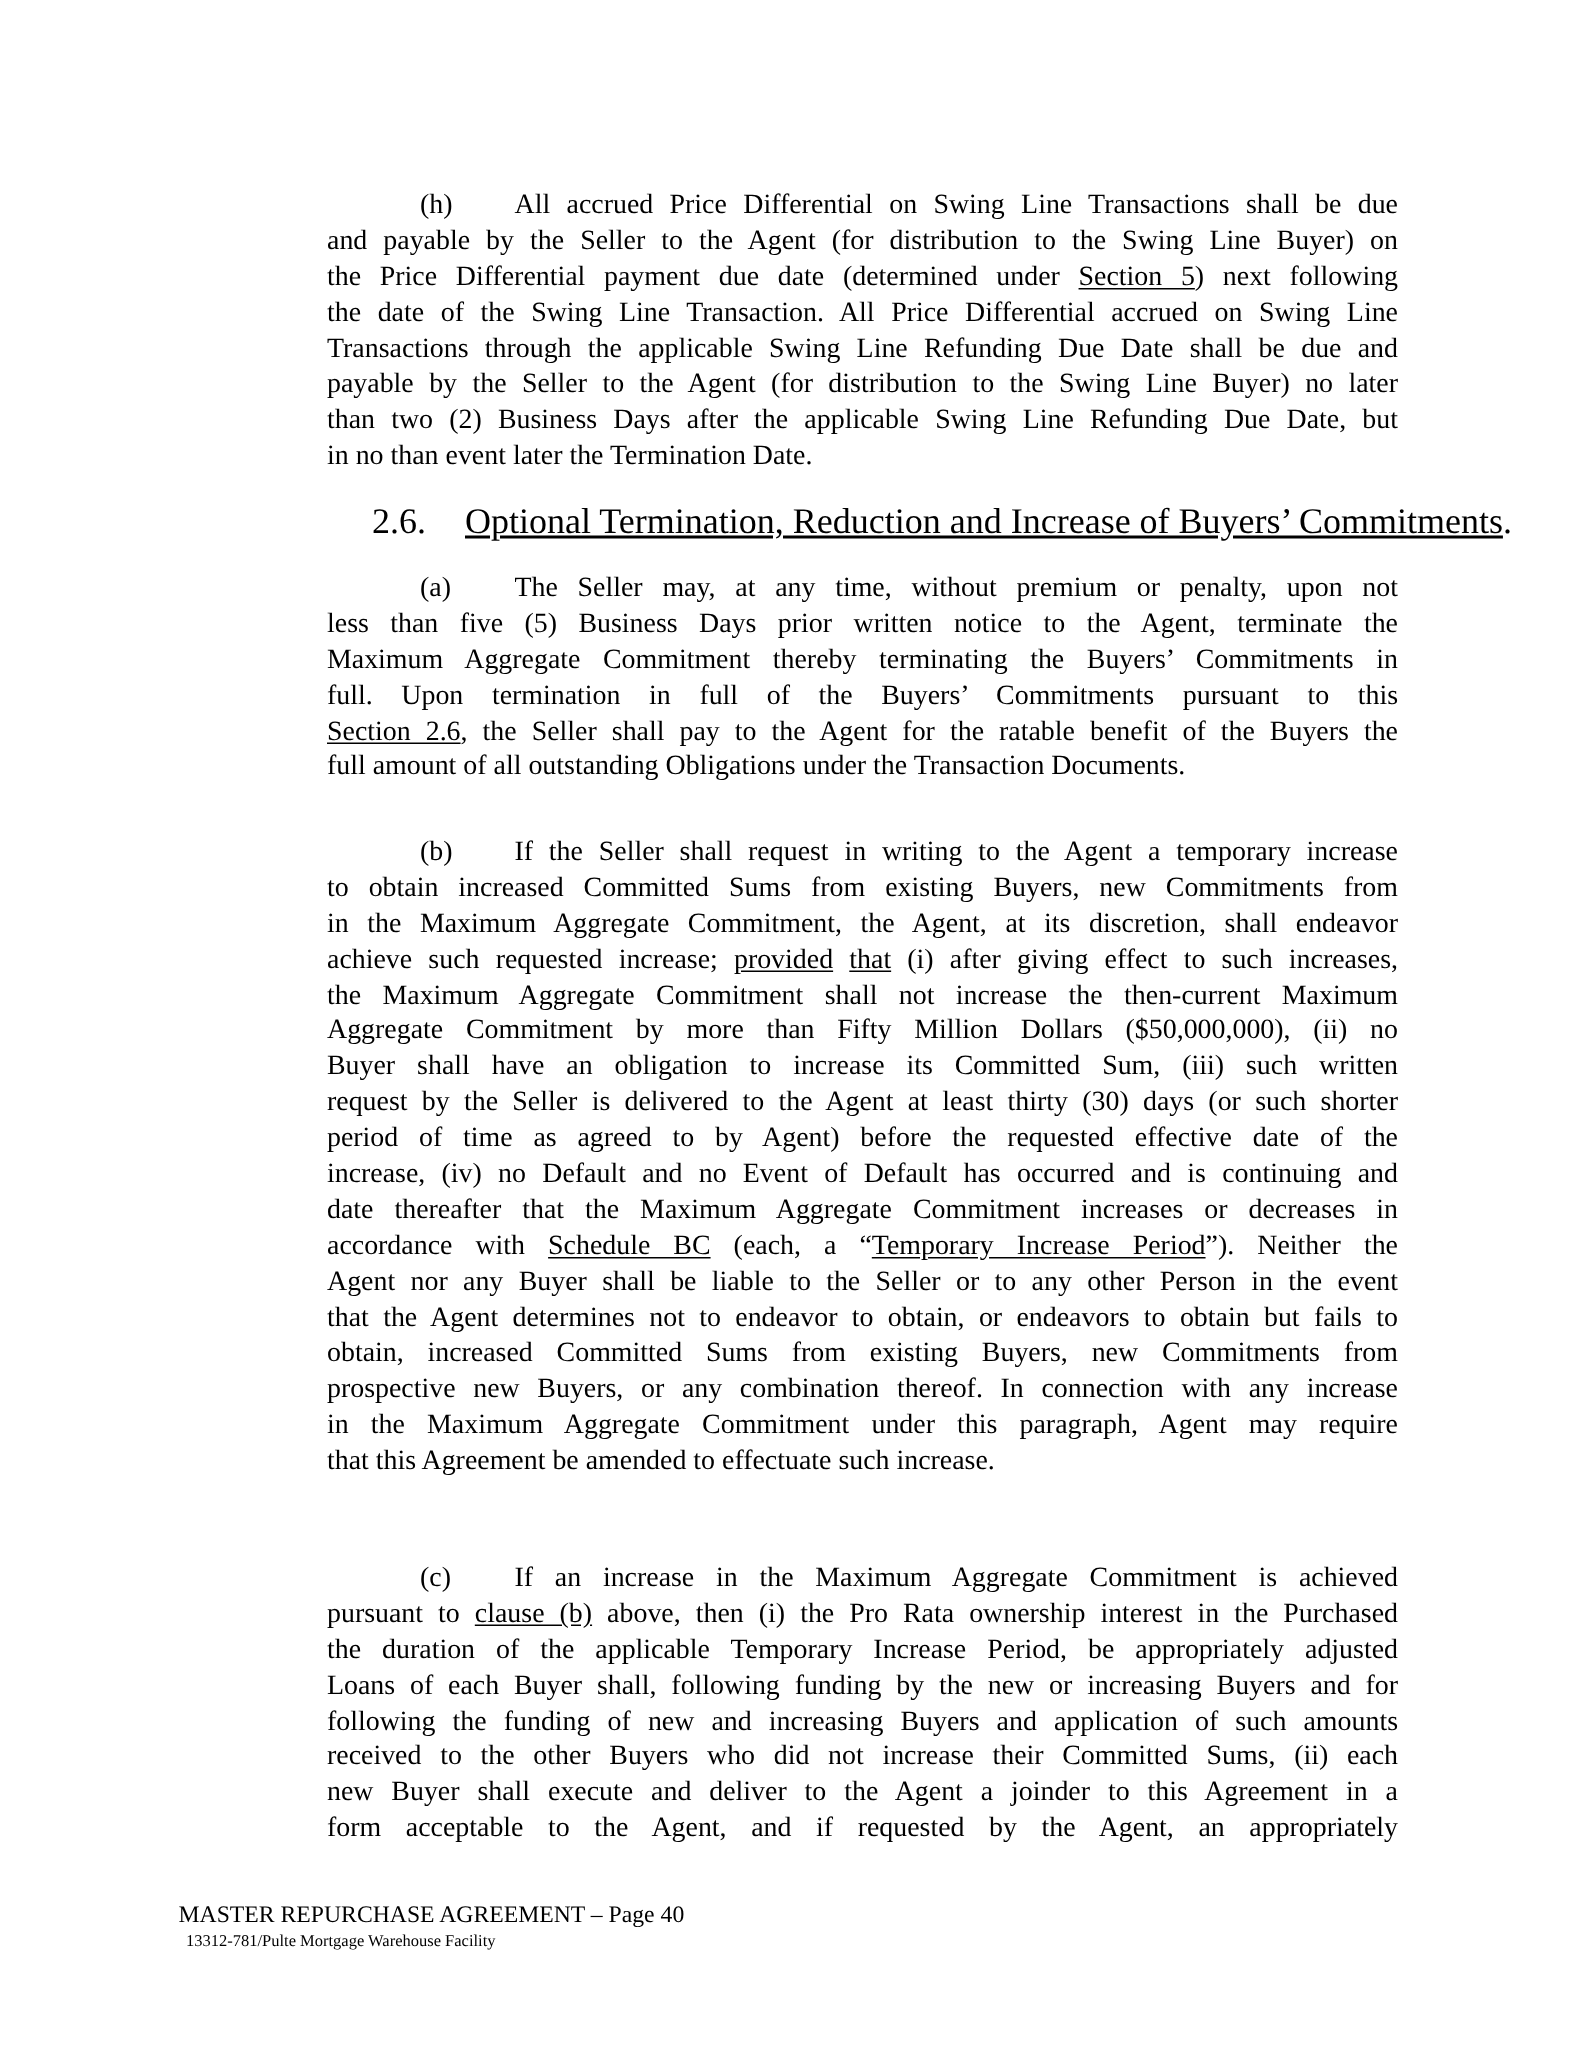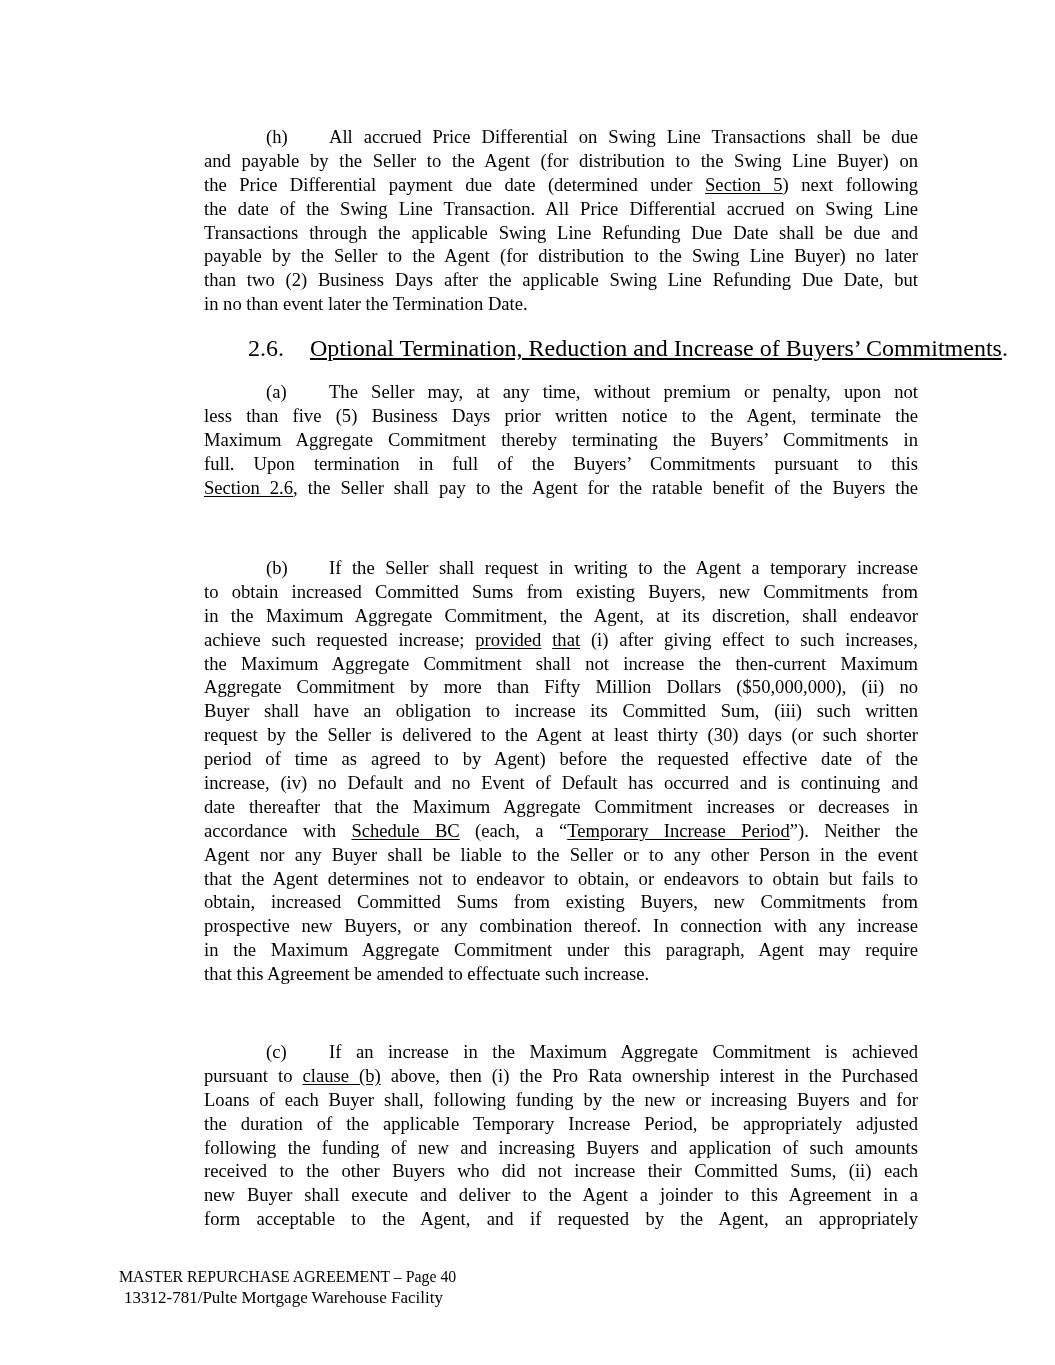--- a/index.html
+++ b/index.html
@@ -1,27 +1,27 @@
 <!DOCTYPE html>
 <html><head>
 <meta charset="utf-8">
 <style>
   html, body { margin: 0; padding: 0; background: #ffffff; }
   body { width: 1055px; height: 1365px; position: relative; overflow: hidden;
          font-family: "Liberation Serif", "DejaVu Serif", serif; color: #000; }
   .page { position: absolute; left: 0; top: 0; width: 1055px; height: 1365px; }
-  .para { position: absolute; left: 204px; width: 714px; font-size: 18.6px; }
+  .para { position: absolute; left: 218px; width: 714px; font-size: 18.6px; }
   .line { display: block; height: 23.9px; line-height: 23.9px; white-space: nowrap;
           text-align: justify; text-align-last: justify; }
   .line.last { text-align-last: left; }
   .u { text-decoration: underline; text-underline-offset: 2px; }
   .heading { position: absolute; left: 248px; top: 336px; font-size: 24px; line-height: 24px; white-space: nowrap; }
   .heading .num { display: inline-block; width: 62px; }
   .footer1 { position: absolute; left: 119px; top: 1268px; font-size: 15.8px; white-space: nowrap; }
-  .footer2 { position: absolute; left: 124px; top: 1288px; font-size: 17px; white-space: nowrap; }
+  .footer2 { position: absolute; left: 124px; top: 1288px; font-size: 11px; white-space: nowrap; }
 </style>
 </head>
 <body>
 
 <div class="page">
 
   <div class="para" style="top:125px;">
     <span class="line" style="padding-left:62px;width:652px;"><span style="display:inline-block;width:63px;text-align:left;">(h)</span><span>All accrued Price Differential on Swing Line Transactions shall be due</span></span>
     <span class="line">and payable by the Seller to the Agent (for distribution to the Swing Line Buyer) on</span>
     <span class="line"><span>the Price Differential payment due date (determined under </span><span class="u">Section 5</span><span>) next following</span></span>
@@ -35,20 +35,21 @@
   <div class="heading">
     <span class="num">2.6.</span><span class="u">Optional Termination, Reduction and Increase of Buyers’ Commitments</span><span>.</span>
   </div>
 
   <div class="para" style="top:380px;">
     <span class="line" style="padding-left:62px;width:652px;"><span style="display:inline-block;width:63px;text-align:left;">(a)</span><span>The Seller may, at any time, without premium or penalty, upon not</span></span>
     <span class="line">less than five (5) Business Days prior written notice to the Agent, terminate the</span>
     <span class="line">Maximum Aggregate Commitment thereby terminating the Buyers’ Commitments in</span>
     <span class="line">full.  Upon termination in full of the Buyers’ Commitments pursuant to this</span>
     <span class="line"><span class="u">Section 2.6</span><span>, the Seller shall pay to the Agent for the ratable benefit of the Buyers the</span></span>
+    <span class="line last">full amount of all outstanding Obligations under the Transaction Documents.</span>
   </div>
 
   <div class="para" style="top:544px;margin-top:12px;">
     <span class="line" style="padding-left:62px;width:652px;"><span style="display:inline-block;width:63px;text-align:left;">(b)</span><span>If the Seller shall request in writing to the Agent a temporary increase</span></span>
     <span class="line">to obtain increased Committed Sums from existing Buyers, new Commitments from</span>
     <span class="line">in the Maximum Aggregate Commitment, the Agent, at its discretion, shall endeavor</span>
     <span class="line"><span>achieve such requested increase; </span><span class="u">provided</span> <span class="u">that</span><span> (i) after giving effect to such increases,</span></span>
     <span class="line">the Maximum Aggregate Commitment shall not increase the then-current Maximum</span>
     <span class="line">Aggregate Commitment by more than Fifty Million Dollars ($50,000,000), (ii) no</span>
     <span class="line">Buyer shall have an obligation to increase its Committed Sum, (iii) such written</span>
@@ -61,22 +62,22 @@
     <span class="line">that the Agent determines not to endeavor to obtain, or endeavors to obtain but fails to</span>
     <span class="line">obtain, increased Committed Sums from existing Buyers, new Commitments from</span>
     <span class="line">prospective new Buyers, or any combination thereof. In connection with any increase</span>
     <span class="line">in the Maximum Aggregate Commitment under this paragraph, Agent may require</span>
     <span class="line last">that this Agreement be amended to effectuate such increase.</span>
   </div>
 
   <div class="para" style="top:1040px;">
     <span class="line" style="padding-left:62px;width:652px;"><span style="display:inline-block;width:63px;text-align:left;">(c)</span><span>If an increase in the Maximum Aggregate Commitment is achieved</span></span>
     <span class="line"><span>pursuant to </span><span class="u">clause (b)</span><span> above, then (i) the Pro Rata ownership interest in the Purchased</span></span>
+    <span class="line">the duration of the applicable Temporary Increase Period, be appropriately adjusted</span>
     <span class="line">Loans of each Buyer shall, following funding by the new or increasing Buyers and for</span>
-    <span class="line">the duration of the applicable Temporary Increase Period, be appropriately adjusted</span>
     <span class="line">following the funding of new and increasing Buyers and application of such amounts</span>
     <span class="line">received to the other Buyers who did not increase their Committed Sums, (ii) each</span>
     <span class="line">new Buyer shall execute and deliver to the Agent a joinder to this Agreement in a</span>
     <span class="line">form acceptable to the Agent, and if requested by the Agent, an appropriately</span>
   </div>
 
   <div class="footer1">MASTER REPURCHASE AGREEMENT – Page 40</div>
   <div class="footer2">13312-781/Pulte Mortgage Warehouse Facility</div>
 </div>
 

